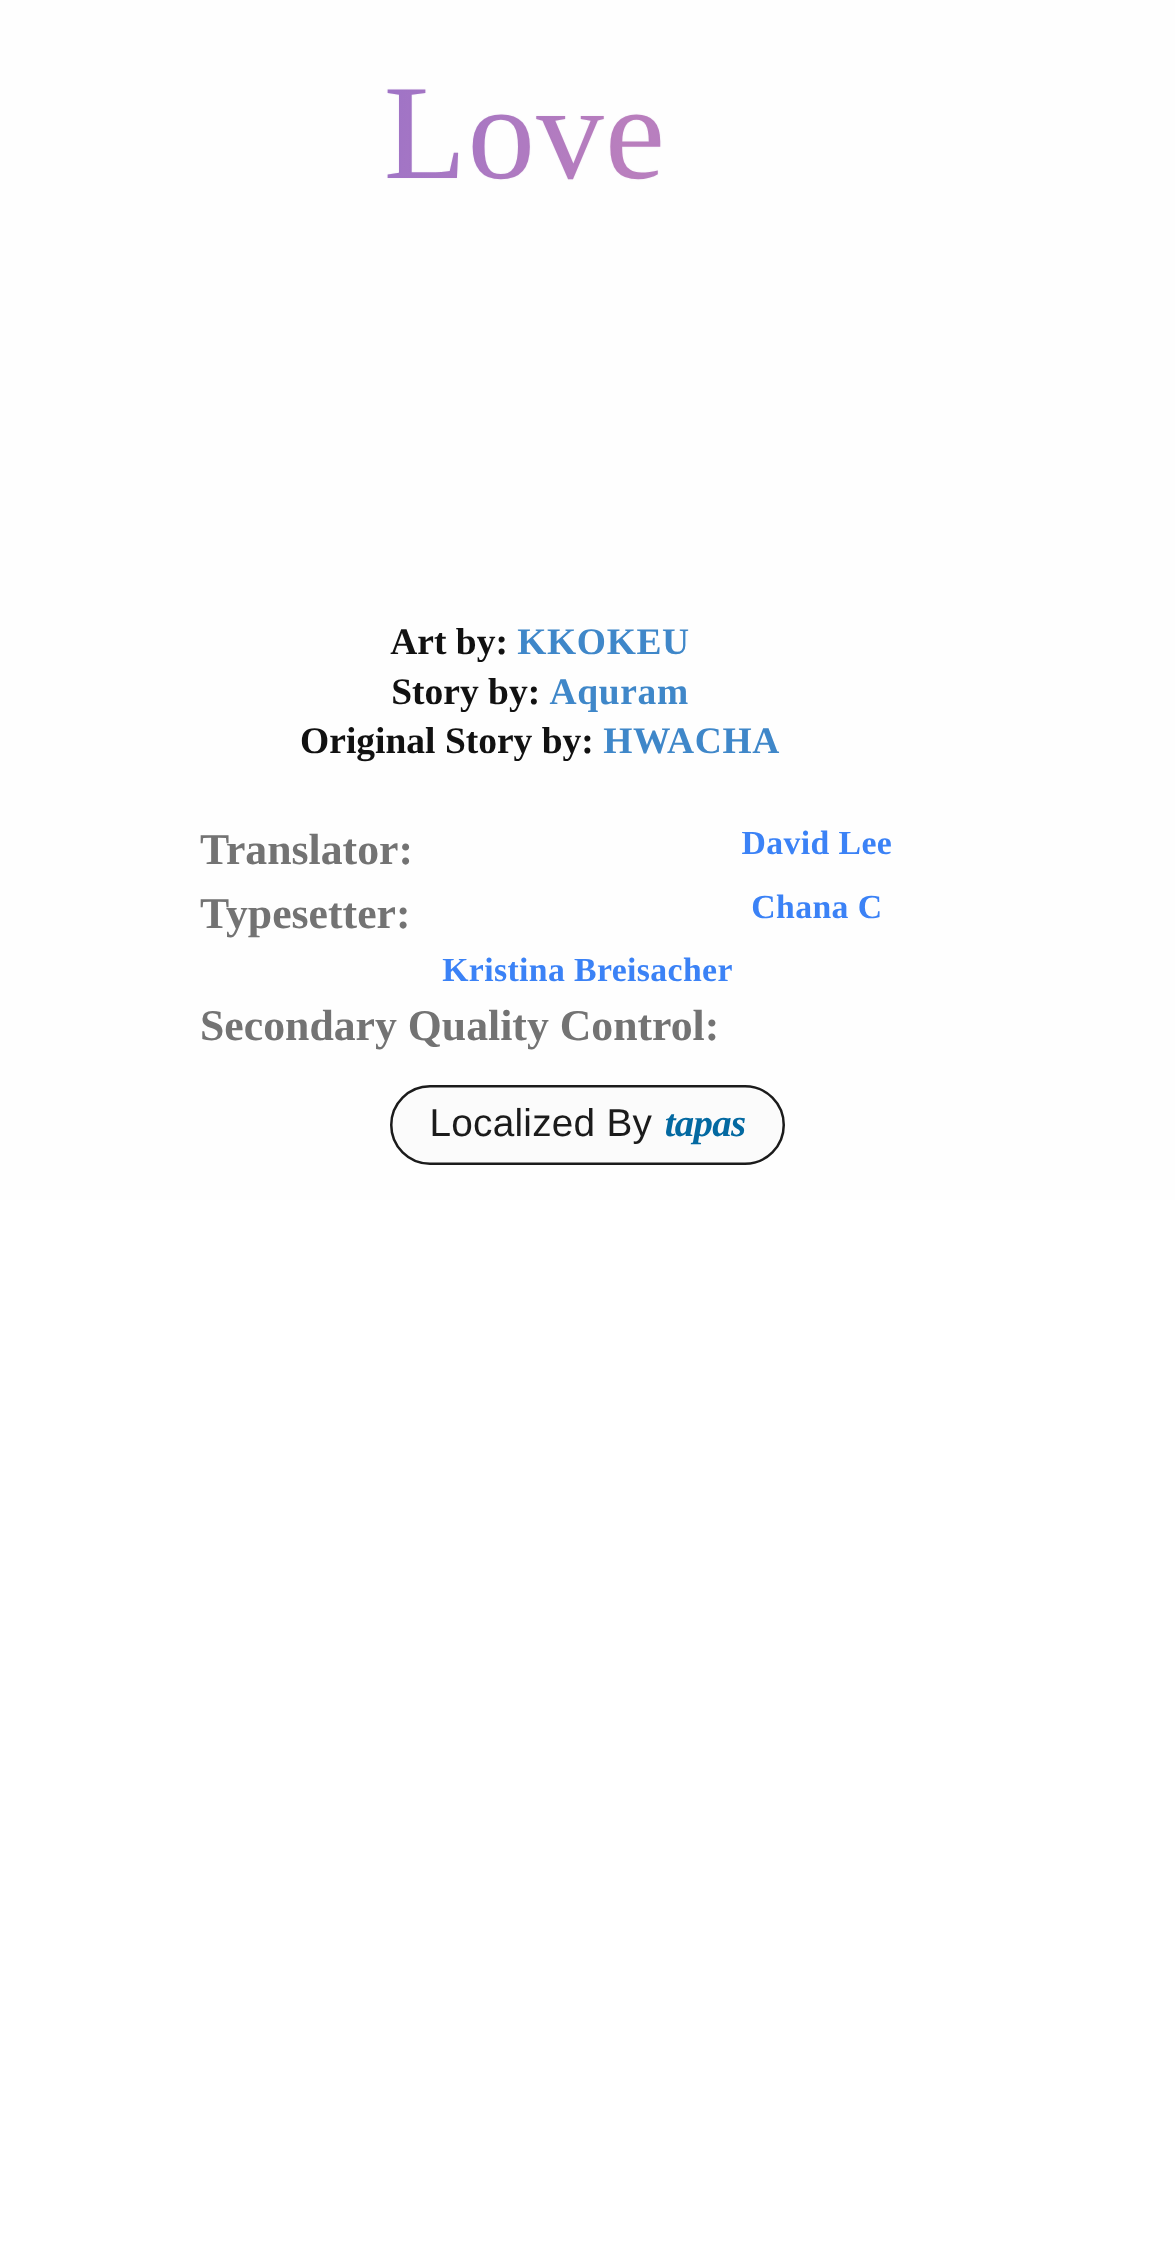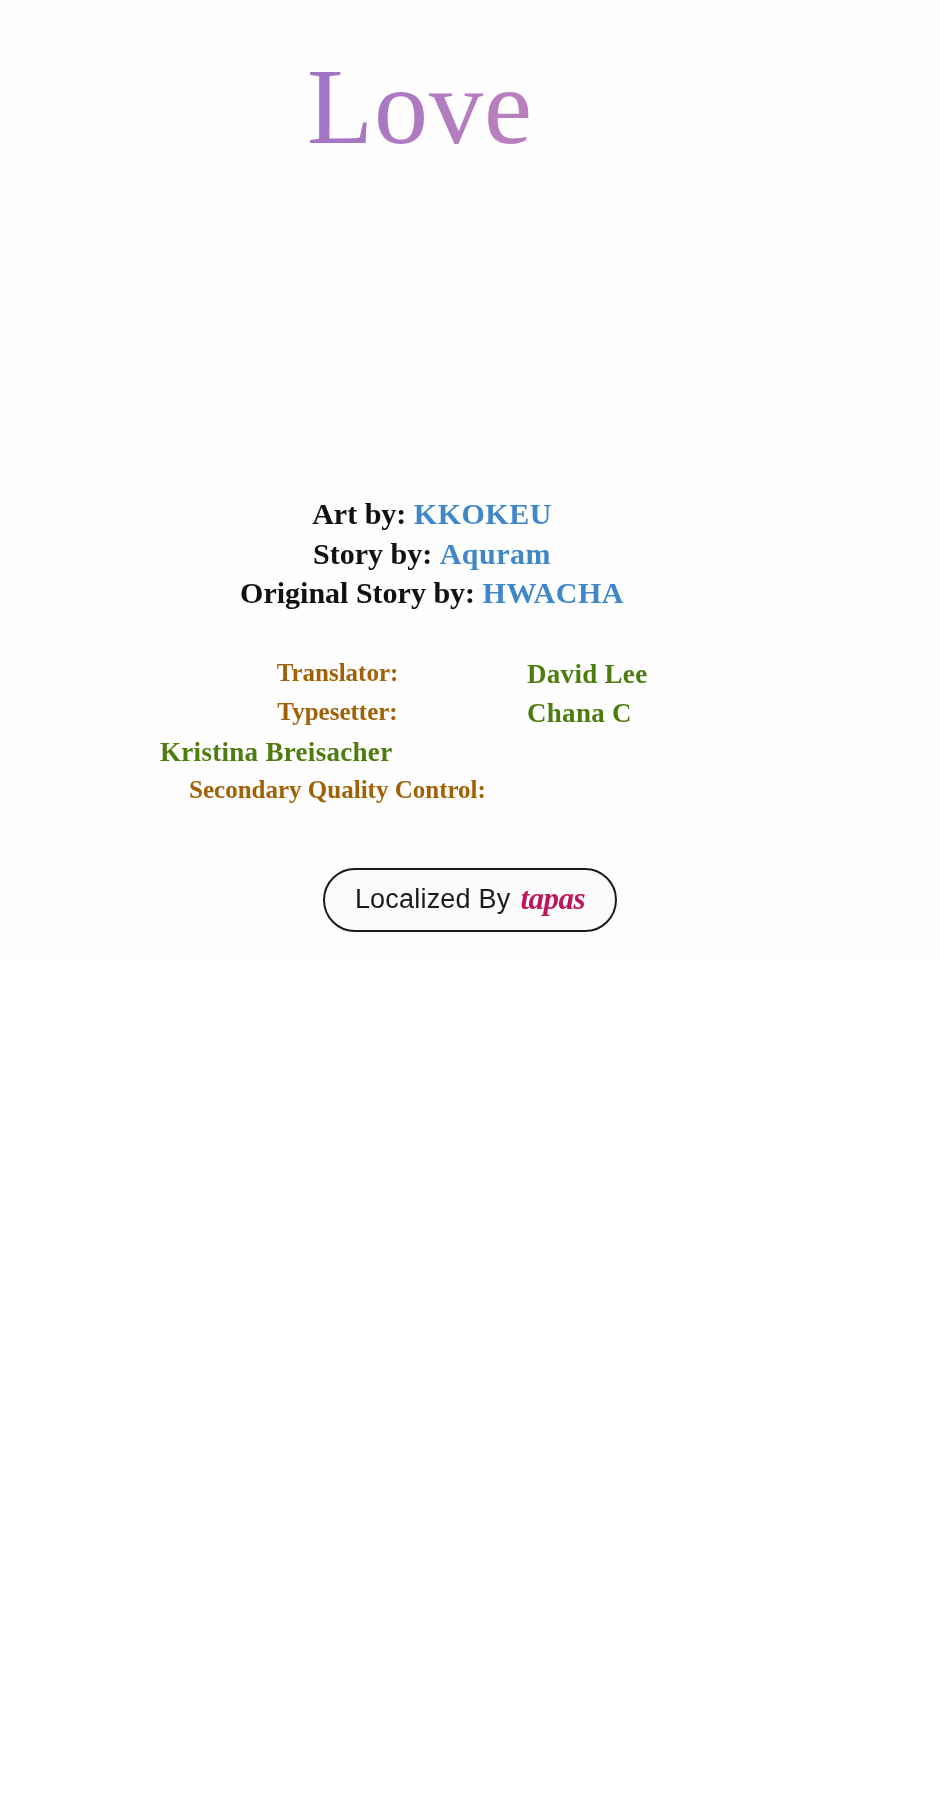--- a/index.html
+++ b/index.html
@@ -105,33 +105,33 @@
     flex-direction: column;
     align-items: center;
   }
   .staff-row {
     display: flex;
     width: 620px;
     line-height: 1.45;
   }
   .staff-label {
     flex: 0 0 355px;
-    text-align: center;
+    text-align: left;
     padding-right: 12px;
-    font-size: 25px;
-    font-weight: bold;
-    color: #a16207;
+    font-size: 35px;
+    font-weight: bold;
+    color: #737373;
     white-space: nowrap;
   }
   .staff-value {
     flex: 1 1 auto;
-    text-align: left;
+    text-align: center;
     font-size: 27px;
     font-weight: bold;
-    color: #4d7c0f;
+    color: #3b82f6;
     white-space: nowrap;
     letter-spacing: 0.3px;
   }
 
   
   .badge-wrap {
     position: absolute;
     top: 868px;
     left: 0;
     width: 940px;
@@ -142,30 +142,30 @@
     display: inline-flex;
     align-items: center;
     gap: 10px;
     border: 2px solid #1b1b1b;
     border-radius: 34px;
     padding: 11px 30px 13px 30px;
     background: #fbfbfb;
   }
   .badge-text {
     font-family: "Liberation Sans", sans-serif;
-    font-size: 27px;
+    font-size: 31px;
     color: #1b1b1b;
     letter-spacing: 0.2px;
   }
   .badge-brand {
     font-family: "Liberation Serif", serif;
     font-size: 31px;
     font-weight: bold;
     font-style: italic;
-    color: #be185d;
+    color: #0369a1;
     letter-spacing: -0.5px;
   }
 
   .spacer-bottom {
     position: absolute;
     top: 960px;
     left: 0;
     width: 940px;
     height: 836px;
     background: #ffffff;

